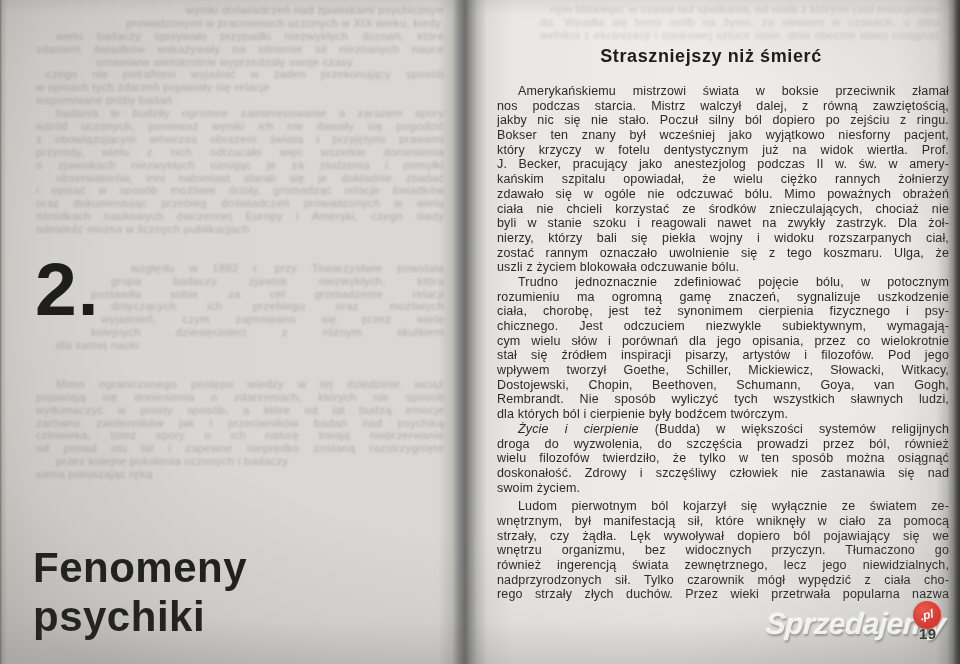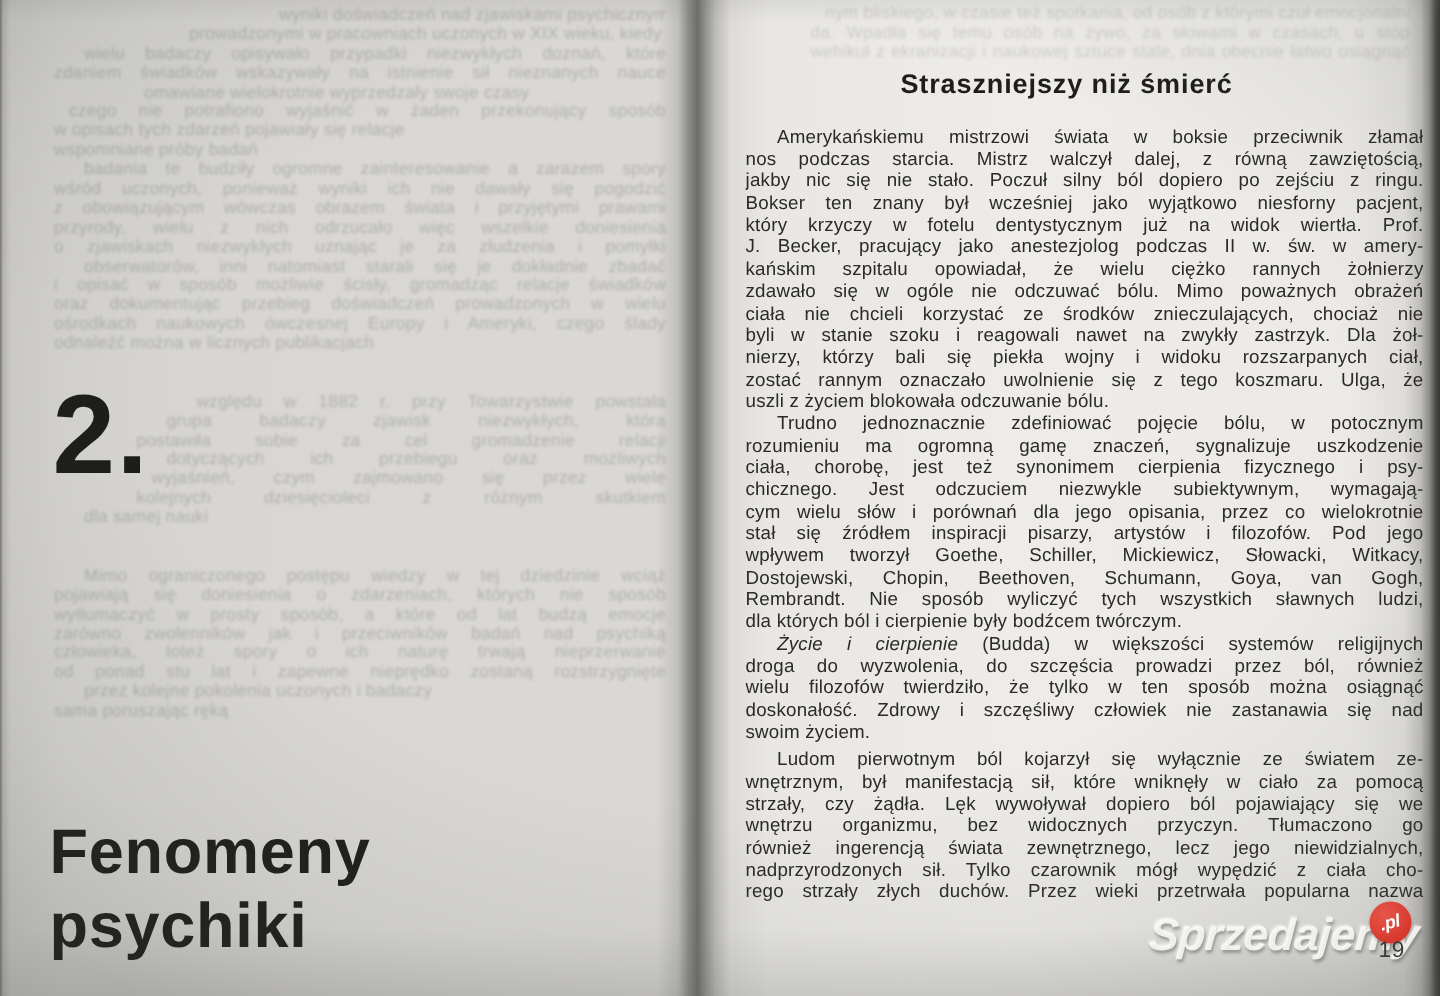--- a/index.html
+++ b/index.html
@@ -59,21 +59,21 @@
     height:14.7px; line-height:14.7px; font-size:12.5px;
     letter-spacing:0.15px;
     text-align:justify; text-align-last:justify; overflow:hidden; white-space:nowrap;
   }
   .bodyline.indent { text-indent:21px; }
   .bodyline.no-justify { text-align-last:left; }
   .italic { font-style:italic; }
 
   .page-number {
     position:absolute; left:919px; top:625px; z-index:6;
-    font-size:15px; font-weight:normal; color:#3c3b39; letter-spacing:0.5px;
+    font-size:15px; font-weight:bold; color:#3c3b39; letter-spacing:0.5px;
   }
 
   
   .watermark {
     position:absolute; left:766px; top:607px; z-index:5;
     font-size:30px; font-weight:bold; font-style:italic; letter-spacing:-0.5px;
     color:rgba(252,252,250,0.85);
     text-shadow:1px 2px 2px rgba(105,105,100,0.55), -1px -1px 1px rgba(255,255,255,0.35);
     transform:skewX(-4deg);
   }

